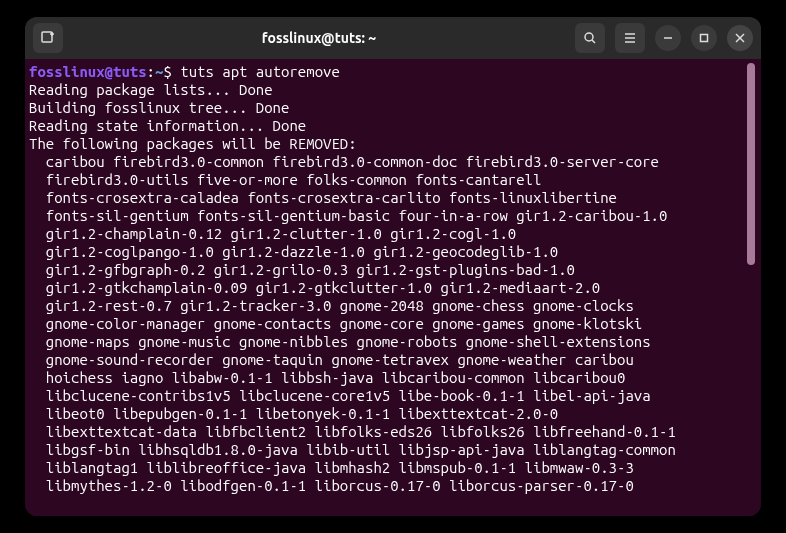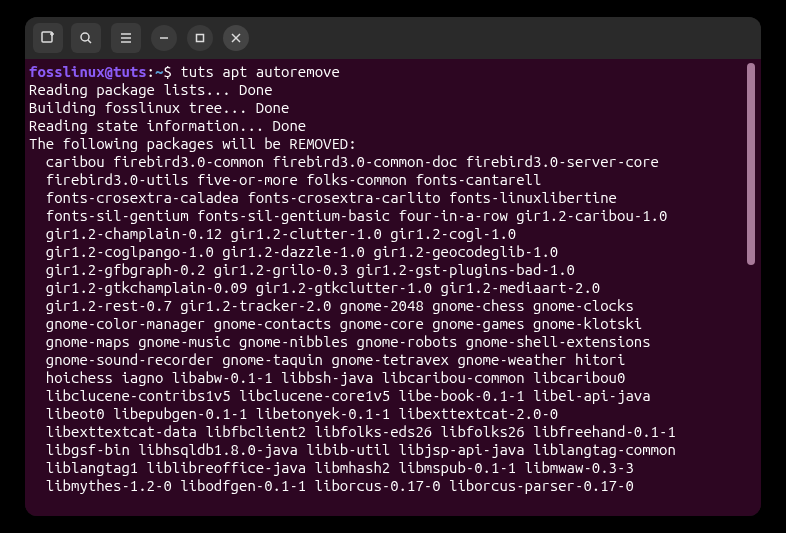--- a/index.html
+++ b/index.html
@@ -133,20 +133,21 @@
   <div class="titlebar">
     <div class="titlebar-left">
       <div class="titlebar-btn">
         <svg width="16" height="16" viewBox="0 0 16 16">
           <rect x="2" y="2" width="10" height="10" fill="none" stroke="#ddd" stroke-width="1.5" rx="1"></rect>
           <line x1="10" y1="4" x2="14" y2="4" stroke="#ddd" stroke-width="1.5"></line>
           <line x1="12" y1="2" x2="12" y2="6" stroke="#ddd" stroke-width="1.5"></line>
         </svg>
       </div>
     </div>
+    <div class="titlebar-center">fosslinux@tuts: ~</div>
     <div class="titlebar-right">
       <div class="titlebar-btn">
         <svg width="14" height="14" viewBox="0 0 14 14">
           <circle cx="6" cy="6" r="4" fill="none" stroke="#ddd" stroke-width="1.5"></circle>
           <line x1="9" y1="9" x2="12" y2="12" stroke="#ddd" stroke-width="1.5"></line>
         </svg>
       </div>
       <div class="titlebar-btn">
         <svg width="14" height="14" viewBox="0 0 14 14">
           <line x1="2" y1="3" x2="12" y2="3" stroke="#ddd" stroke-width="1.5"></line>
@@ -179,24 +180,24 @@
 <span class="output">Reading state information... Done</span>
 <span class="output">The following packages will be REMOVED:</span>
 <span class="output">  caribou firebird3.0-common firebird3.0-common-doc firebird3.0-server-core</span>
 <span class="output">  firebird3.0-utils five-or-more folks-common fonts-cantarell</span>
 <span class="output">  fonts-crosextra-caladea fonts-crosextra-carlito fonts-linuxlibertine</span>
 <span class="output">  fonts-sil-gentium fonts-sil-gentium-basic four-in-a-row gir1.2-caribou-1.0</span>
 <span class="output">  gir1.2-champlain-0.12 gir1.2-clutter-1.0 gir1.2-cogl-1.0</span>
 <span class="output">  gir1.2-coglpango-1.0 gir1.2-dazzle-1.0 gir1.2-geocodeglib-1.0</span>
 <span class="output">  gir1.2-gfbgraph-0.2 gir1.2-grilo-0.3 gir1.2-gst-plugins-bad-1.0</span>
 <span class="output">  gir1.2-gtkchamplain-0.09 gir1.2-gtkclutter-1.0 gir1.2-mediaart-2.0</span>
-<span class="output">  gir1.2-rest-0.7 gir1.2-tracker-2.0 gnome-2048 gnome-chess gnome-clocks</span>
+<span class="output">  gir1.2-rest-0.7 gir1.2-tracker-3.0 gnome-2048 gnome-chess gnome-clocks</span>
 <span class="output">  gnome-color-manager gnome-contacts gnome-core gnome-games gnome-klotski</span>
 <span class="output">  gnome-maps gnome-music gnome-nibbles gnome-robots gnome-shell-extensions</span>
-<span class="output">  gnome-sound-recorder gnome-taquin gnome-tetravex gnome-weather hitori</span>
+<span class="output">  gnome-sound-recorder gnome-taquin gnome-tetravex gnome-weather caribou</span>
 <span class="output">  hoichess iagno libabw-0.1-1 libbsh-java libcaribou-common libcaribou0</span>
 <span class="output">  libclucene-contribs1v5 libclucene-core1v5 libe-book-0.1-1 libel-api-java</span>
 <span class="output">  libeot0 libepubgen-0.1-1 libetonyek-0.1-1 libexttextcat-2.0-0</span>
 <span class="output">  libexttextcat-data libfbclient2 libfolks-eds26 libfolks26 libfreehand-0.1-1</span>
 <span class="output">  libgsf-bin libhsqldb1.8.0-java libib-util libjsp-api-java liblangtag-common</span>
 <span class="output">  liblangtag1 liblibreoffice-java libmhash2 libmspub-0.1-1 libmwaw-0.3-3</span>
 <span class="output">  libmythes-1.2-0 libodfgen-0.1-1 liborcus-0.17-0 liborcus-parser-0.17-0</span></div>
     <div class="scrollbar">
       <div class="scrollbar-thumb"></div>
     </div>

